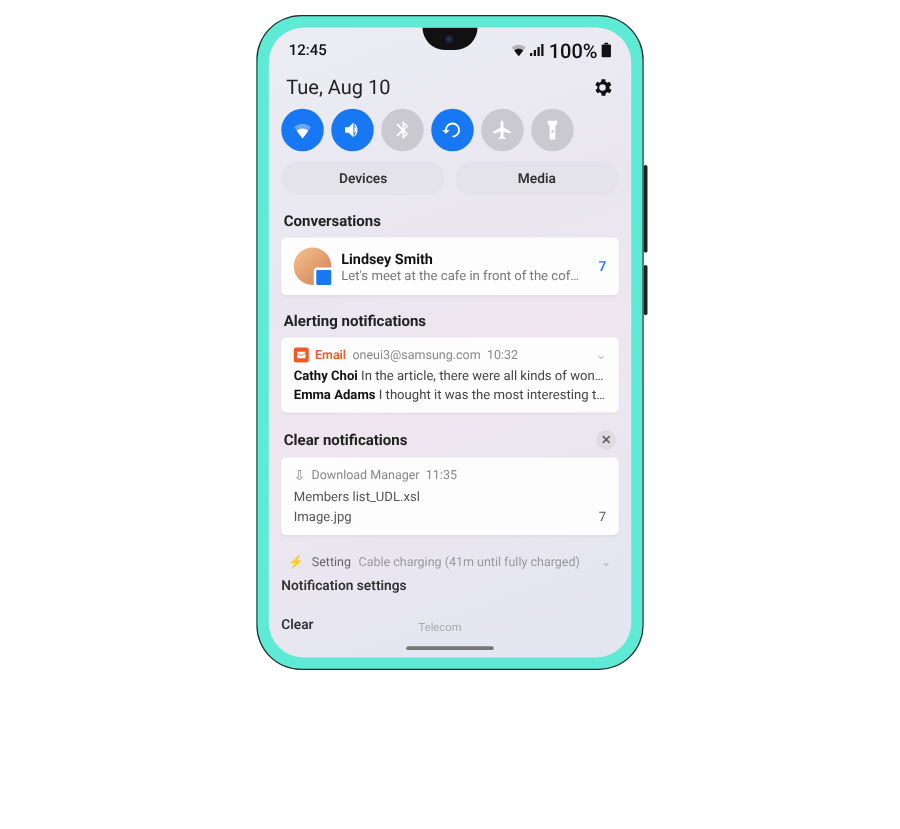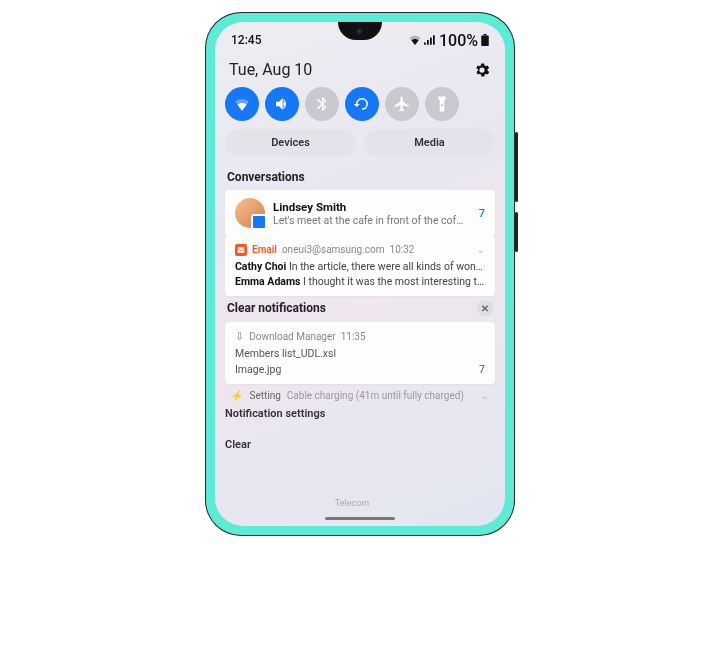--- a/index.html
+++ b/index.html
@@ -84,38 +84,39 @@
   .close-x {
     width:16px; height:16px; border-radius:50%;
     background:#dcdce2; display:flex; align-items:center; justify-content:center;
     font-size:10px; color:#666;
   }
   .card {
     background: rgba(255,255,255,0.9);
     border-radius:4px;
     padding:8px 10px;
     box-shadow: 0 1px 2px rgba(0,0,0,0.04);
+    margin-bottom:10px;
     font-size:11px;
   }
   .conv-card { display:flex; align-items:center; gap:8px; }
   .avatar {
     width:30px; height:30px; border-radius:50%;
     background: linear-gradient(135deg,#f6c28b,#d07f56);
     position:relative; flex-shrink:0;
   }
   .avatar::after {
     content:""; position:absolute; right:-2px; bottom:-2px;
     width:12px; height:12px; border-radius:3px; background:#1877f2;
     border:2px solid #fff;
   }
   .conv-text { flex:1; min-width:0; }
   .conv-name { font-weight:700; font-size:11.5px; color:#111; }
   .conv-msg { color:#777; font-size:10.5px; white-space:nowrap; overflow:hidden; text-overflow:ellipsis; }
   .conv-count { color:#1877f2; font-size:11px; font-weight:500; padding-left:4px; }
-  .email-head { display:flex; align-items:flex-start; gap:5px; color:#888; font-size:10px; margin-bottom:4px; }
+  .email-head { display:flex; align-items:center; gap:5px; color:#888; font-size:10px; margin-bottom:4px; }
   .email-head .app { color:#f05a28; font-weight:600; }
   .email-icon { width:12px; height:12px; background:#f05a28; border-radius:2px; display:flex; align-items:center; justify-content:center; }
   .email-head .chev { margin-left:auto; color:#bbb; }
   .email-line { color:#444; font-size:10.5px; white-space:nowrap; overflow:hidden; text-overflow:ellipsis; margin-top:2px; }
   .email-line b { color:#111; font-weight:700; }
   .dl-head { display:flex; align-items:center; gap:5px; color:#888; font-size:10px; margin-bottom:4px; }
   .dl-icon { color:#888; font-size:11px; }
   .dl-line { display:flex; justify-content:space-between; color:#555; font-size:10.5px; margin-top:3px; }
   .setting-row {
     display:flex; align-items:center; gap:6px;
@@ -218,20 +219,23 @@
     </div>
     <div class="card conv-card">
       <div class="avatar"></div>
       <div class="conv-text">
         <div class="conv-name">Lindsey Smith</div>
         <div class="conv-msg">Let's meet at the cafe in front of the coff…</div>
       </div>
       <div class="conv-count">7</div>
     </div>
 
+    <div class="section-title">
+      <span>Alerting notifications</span>
+    </div>
     <div class="card">
       <div class="email-head">
         <span class="email-icon">
           <svg width="8" height="8" viewBox="0 0 24 24">
               <path fill="#fff" d="M2 4h20v16H2zM12 13L2 6v2l10 7 10-7V6z"></path>
             </svg>
         </span>
         <span class="app">Email</span>
         <span>oneui3@samsung.com</span>
         <span>10:32</span>

